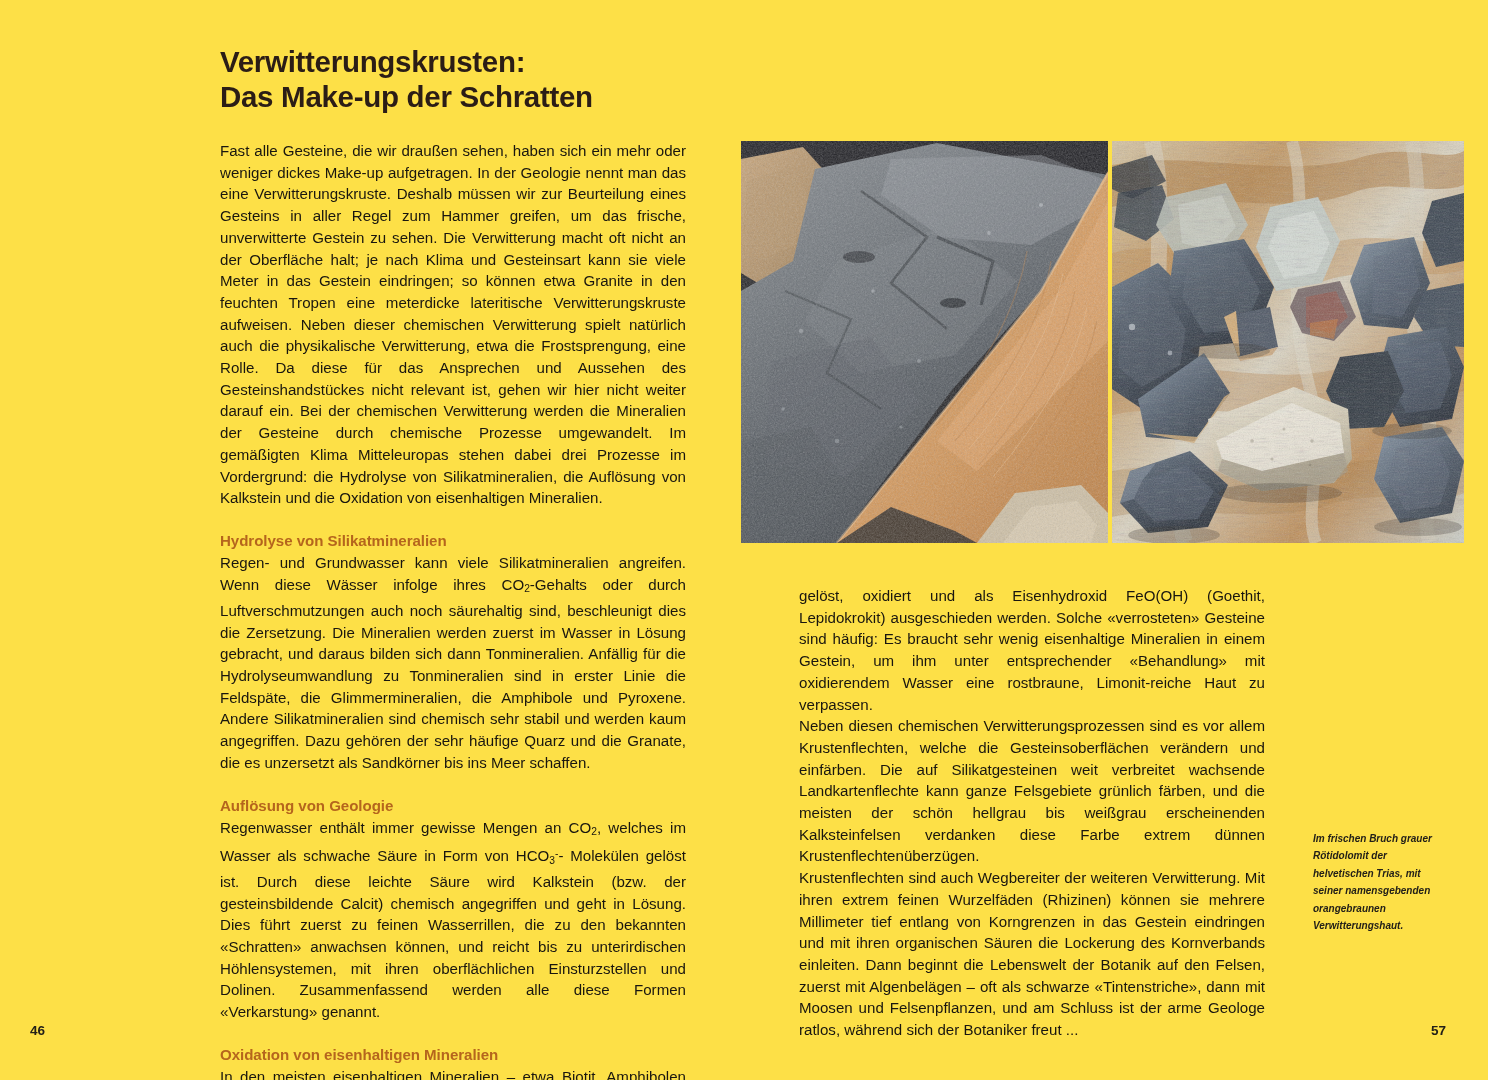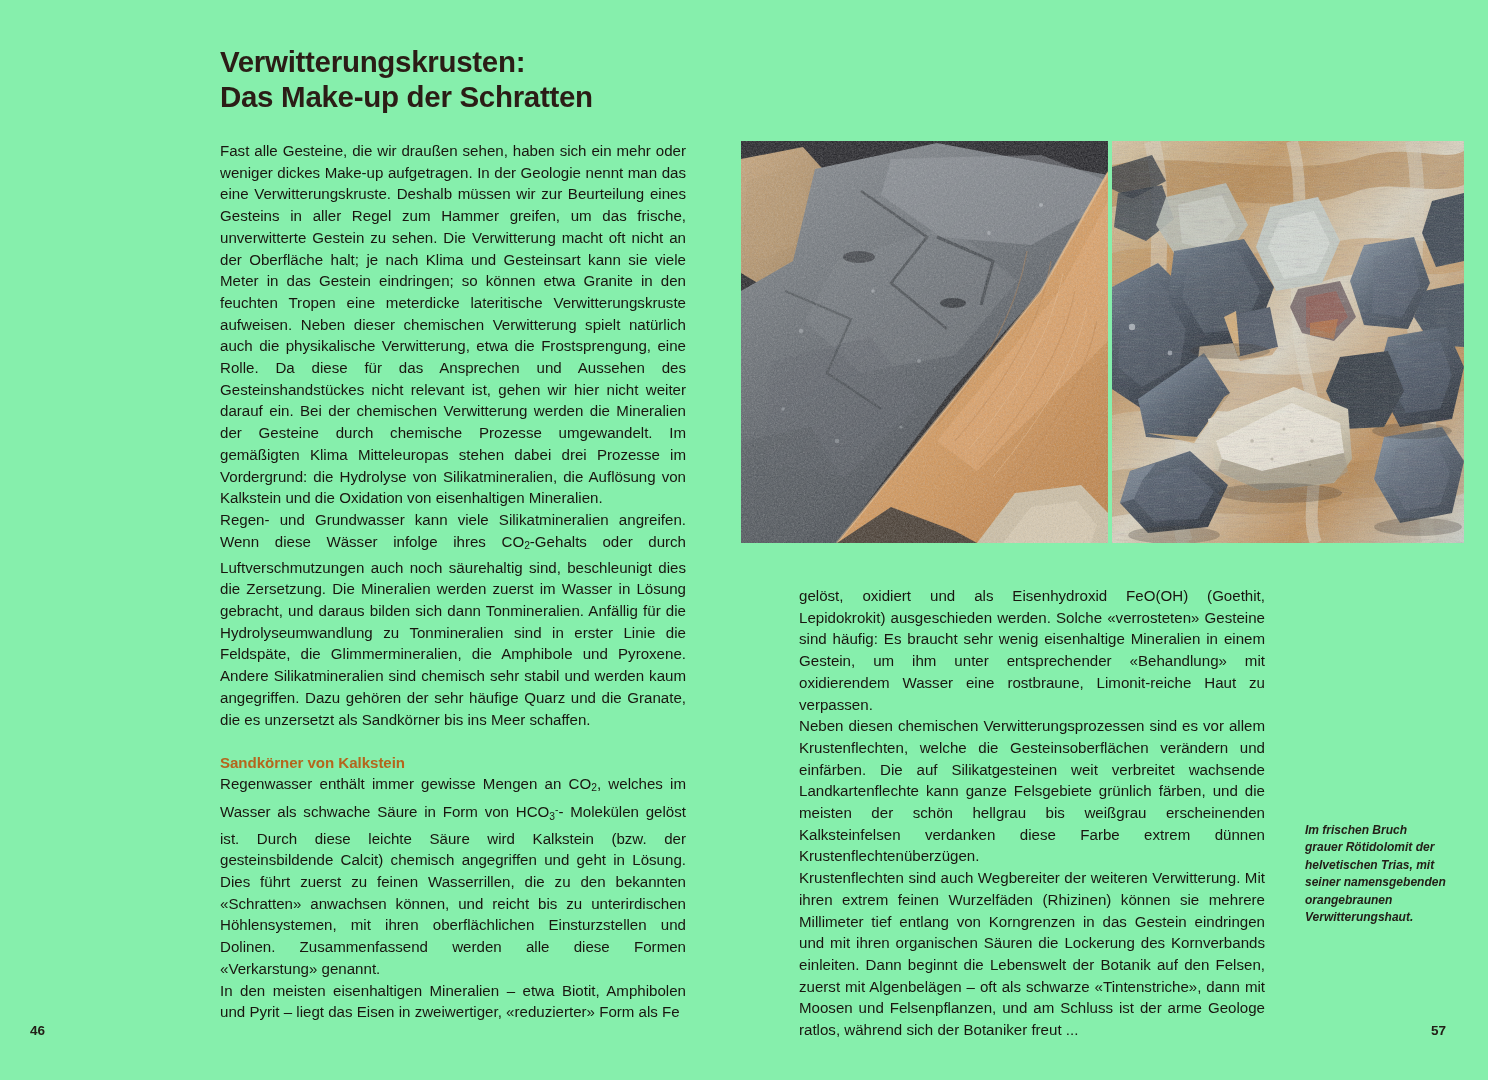--- a/index.html
+++ b/index.html
@@ -14,21 +14,21 @@
     position: relative;
     overflow: hidden;
     font-family: "Liberation Sans", sans-serif;
     color: #1a1a18;
   }
 
   
   .spread {
     position: absolute;
     inset: 0;
-    background: #86efac;
+    background: #fde047;
   }
 
   
   .title-block {
     position: absolute;
     left: 220px;
     top: 44px;
     width: 520px;
   }
   .title-line {
@@ -100,24 +100,24 @@
   .photo svg { display: block; width: 100%; height: 100%; }
 
   
   .caption-col {
     position: absolute;
     left: 1301px;
     top: 818px;
     width: 150px;
   }
   .caption {
-    margin: 4px;
+    margin: 12px;
     font-style: italic;
     font-weight: bold;
-    font-size: 12px;
+    font-size: 10px;
     line-height: 17.4px;
     color: #232018;
     text-align: left;
   }
   .caption + .caption { margin-top: 17px; }
 
   
   .folio {
     position: absolute;
     bottom: 42px;
@@ -135,25 +135,27 @@
 
   <div class="title-block">
     <div class="title-line">Verwitterungskrusten:</div>
     <div class="title-line">Das Make-up der Schratten</div>
   </div>
 
   <div class="col col-left">
 
     <p class="body">Fast alle Gesteine, die wir draußen sehen, haben sich ein mehr oder weniger dickes Make-up aufgetragen. In der Geologie nennt man das eine Verwitterungskruste. Deshalb müssen wir zur Beurteilung eines Gesteins in aller Regel zum Hammer greifen, um das frische, unverwitterte Gestein zu sehen. Die Verwitterung macht oft nicht an der Oberfläche halt; je nach Klima und Gesteinsart kann sie viele Meter in das Gestein eindringen; so können etwa Granite in den feuchten Tropen eine meterdicke lateritische Verwitterungskruste aufweisen. Neben dieser chemischen Verwitterung spielt natürlich auch die physikalische Verwitterung, etwa die Frostsprengung, eine Rolle. Da diese für das Ansprechen und Aussehen des Gesteinshandstückes nicht relevant ist, gehen wir hier nicht weiter darauf ein. Bei der chemischen Verwitterung werden die Mineralien der Gesteine durch chemische Prozesse umgewandelt. Im gemäßigten Klima Mitteleuropas stehen dabei drei Prozesse im Vordergrund: die Hydrolyse von Silikatmineralien, die Auflösung von Kalkstein und die Oxidation von eisenhaltigen Mineralien.</p>
 
+    <p class="sub-head gap-before">Hydrolyse von Silikatmineralien</p>
     <p class="body"><span>Regen- und Grundwasser kann viele Silikatmineralien angreifen. Wenn diese Wässer infolge ihres CO</span><sub>2</sub><span>-Gehalts oder durch Luftverschmutzungen auch noch säurehaltig sind, beschleunigt dies die Zersetzung. Die Mineralien werden zuerst im Wasser in Lösung gebracht, und daraus bilden sich dann Tonmineralien. Anfällig für die Hydrolyseumwandlung zu Tonmineralien sind in erster Linie die Feldspäte, die Glimmermineralien, die Amphibole und Pyroxene. Andere Silikatmineralien sind chemisch sehr stabil und werden kaum angegriffen. Dazu gehören der sehr häufige Quarz und die Granate, die es unzersetzt als Sandkörner bis ins Meer schaffen.</span></p>
 
-    <p class="sub-head gap-before">Sandkörner von Kalkstein</p>
+    <p class="sub-head gap-before">Auflösung von Geologie</p>
     <p class="body"><span>Regenwasser enthält immer gewisse Mengen an CO</span><sub>2</sub><span>, welches im Wasser als schwache Säure in Form von HCO</span><sub>3</sub><sup>-</sup><span>- Molekülen gelöst ist. Durch diese leichte Säure wird Kalkstein (bzw. der gesteinsbildende Calcit) chemisch angegriffen und geht in Lösung. Dies führt zuerst zu feinen Wasserrillen, die zu den bekannten «Schratten» anwachsen können, und reicht bis zu unterirdischen Höhlensystemen, mit ihren oberflächlichen Einsturzstellen und Dolinen. Zusammenfassend werden alle diese Formen «Verkarstung» genannt.</span></p>
 
+    <p class="sub-head gap-before">Oxidation von eisenhaltigen Mineralien</p>
     <p class="body"><span>In den meisten eisenhaltigen Mineralien – etwa Biotit, Amphibolen und Pyrit – liegt das Eisen in zweiwertiger, «reduzierter» Form als Fe</span></p>
   </div>
 
   <div class="col col-right">
 
     <p class="body">gelöst, oxidiert und als Eisenhydroxid FeO(OH) (Goethit, Lepidokrokit) ausgeschieden werden. Solche «verrosteten» Gesteine sind häufig: Es braucht sehr wenig eisenhaltige Mineralien in einem Gestein, um ihm unter entsprechender «Behandlung» mit oxidierendem Wasser eine rostbraune, Limonit-reiche Haut zu verpassen.</p>
 
     <p class="body">Neben diesen chemischen Verwitterungsprozessen sind es vor allem Krustenflechten, welche die Gesteinsoberflächen verändern und einfärben. Die auf Silikatgesteinen weit verbreitet wachsende Landkartenflechte kann ganze Felsgebiete grünlich färben, und die meisten der schön hellgrau bis weißgrau erscheinenden Kalksteinfelsen verdanken diese Farbe extrem dünnen Krustenflechtenüberzügen.</p>
     <p class="body">Krustenflechten sind auch Wegbereiter der weiteren Verwitterung. Mit ihren extrem feinen Wurzelfäden (Rhizinen) können sie mehrere Millimeter tief entlang von Korngrenzen in das Gestein eindringen und mit ihren organischen Säuren die Lockerung des Kornverbands einleiten. Dann beginnt die Lebenswelt der Botanik auf den Felsen, zuerst mit Algenbelägen – oft als schwarze «Tintenstriche», dann mit Moosen und Felsenpflanzen, und am Schluss ist der arme Geologe ratlos, während sich der Botaniker freut ...</p>
   </div>

